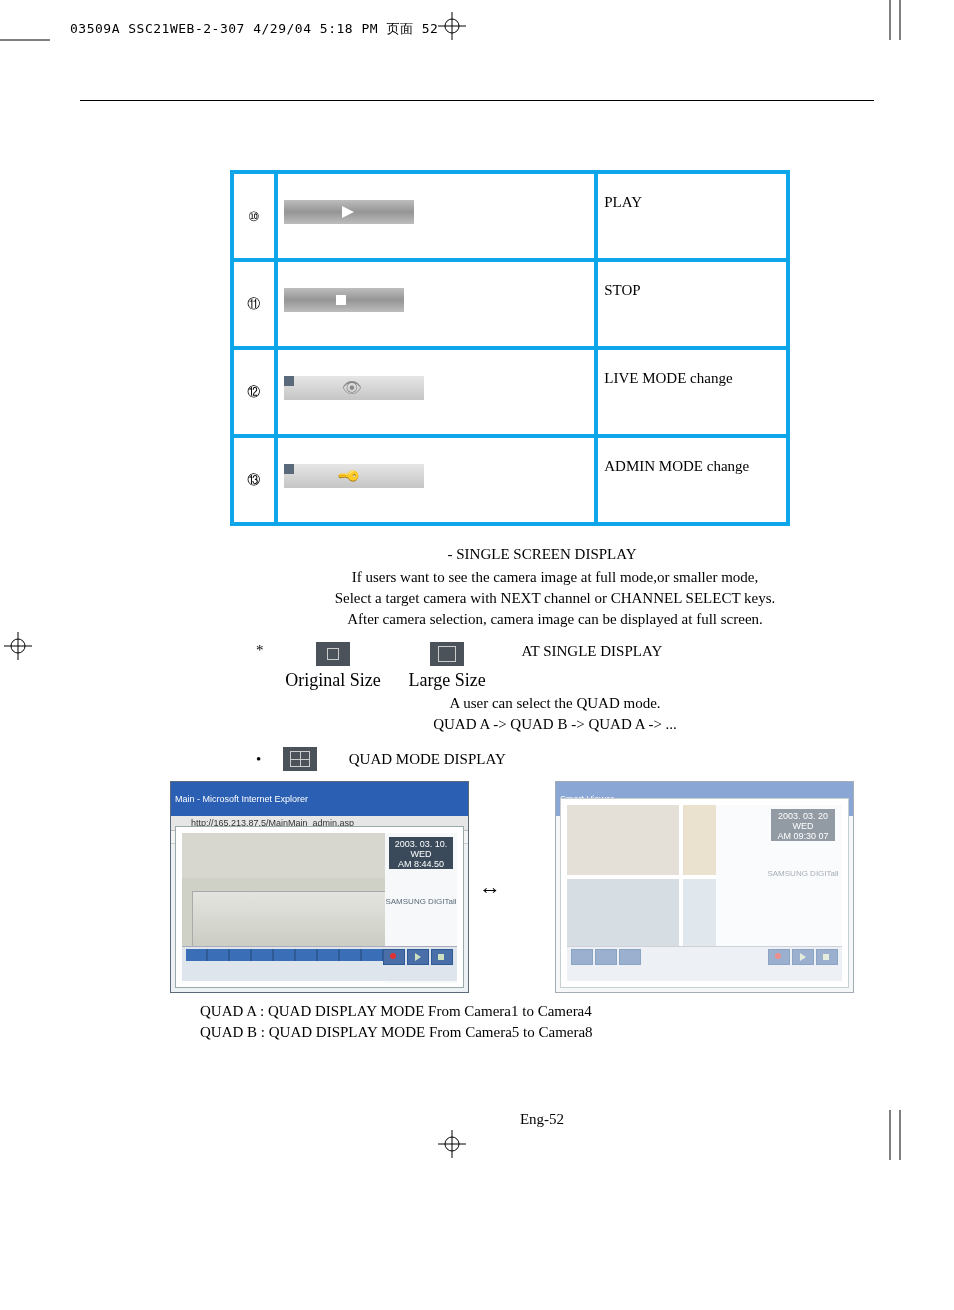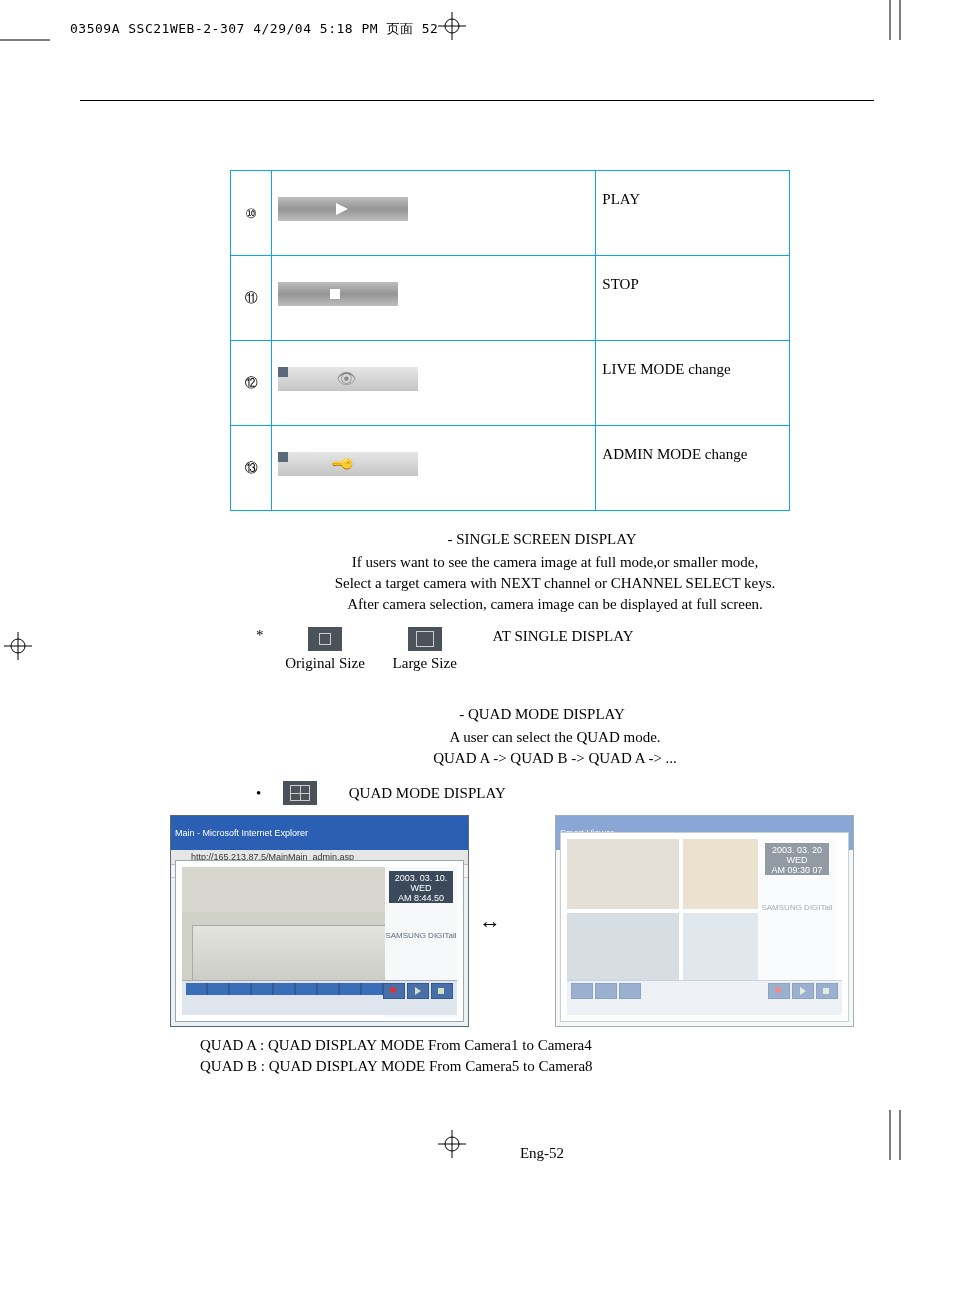--- a/index.html
+++ b/index.html
@@ -28,21 +28,21 @@
   }
   .page {
     padding: 170px 100px 60px 230px;
   }
   table.control-tbl {
     border-collapse: collapse;
     width: 560px;
     margin-bottom: 20px;
   }
   table.control-tbl td {
-    border: 1px solid #0ea5e9;
+    border: 4px solid #0ea5e9;
     padding: 20px 6px;
     vertical-align: top;
     height: 44px;
   }
   .col-num { width: 30px; text-align: center; vertical-align: middle !important; }
   .col-icon { width: 330px; }
   .col-desc { width: 195px; }
   .circled { font-size: 13px; }
   .btn-play, .btn-stop, .btn-live, .btn-admin {
     display: inline-block;
@@ -93,21 +93,21 @@
   }
   .icon-box.quad::after {
     content:""; position:absolute; left:7px; top:4px; width:18px; height:14px;
     border:1px solid #ccc;
     background:
       linear-gradient(#ccc,#ccc) center/1px 100% no-repeat,
       linear-gradient(#ccc,#ccc) center/100% 1px no-repeat;
   }
   .size-row { margin-top: 14px; }
   .size-item { display:inline-block; text-align:center; margin-right:24px; vertical-align:top;}
-  .size-item .lbl { display:block; font-size:15px; margin-top:4px; }
+  .size-item .lbl { display:block; font-size:18px; margin-top:4px; }
   .inline-label { vertical-align: middle; margin-left: 8px; }
 
   .screens { display:flex; align-items:center; gap:10px; margin:10px 0 10px -60px; }
   .screen {
     width: 330px; height: 210px; border:1px solid #5a6a7a; background:#eef1f4;
     position:relative; font-family: Tahoma, sans-serif; font-size:9px;
   }
   .screen.faded { opacity: 0.55; margin-left: 44px; }
   .scr-titlebar { height:16px; background:#2b5fb4; color:#fff; padding:9px 4px; line-height:16px; overflow:hidden; }
   .scr-addr { height:14px; background:#e6e6e6; border-bottom:1px solid #bbb; padding:0 20px; line-height:14px; color:#333; overflow:hidden;}
@@ -132,21 +132,21 @@
   .scr-ctrl .btns span.rec::after{content:"";position:absolute;left:6px;top:3px;width:6px;height:6px;background:#d33;border-radius:50%;}
   .scr-ctrl .btns span.play::after{content:"";position:absolute;left:7px;top:3px;border-left:6px solid #cfe0c0;border-top:4px solid transparent;border-bottom:4px solid transparent;}
   .scr-ctrl .btns span.stop::after{content:"";position:absolute;left:6px;top:4px;width:6px;height:6px;background:#cfe0c0;}
 
   .screen.quad .scr-body { top:16px; }
   .screen.quad .q { position:absolute; width:112px; height:70px; }
   .q1{top:6px;left:6px;background:#cfc7b8;}
   .q2{top:6px;left:122px;background:#d9c9a8;}
   .q3{top:80px;left:6px;background:#b5c4cf;}
   .q4{top:80px;left:122px;background:#c8d4df;}
-  .screen.quad .scr-side{ top:6px; right:12px; width:78px; height:155px; }
+  .screen.quad .scr-side{ top:6px; right:6px; width:78px; height:155px;padding-left:48px; }
 
   .dbl-arrow { font-size:22px; }
 
   .quad-desc { margin: 8px 0 0 -30px; }
   .quad-desc p { margin:4px 0; }
 
   .page-foot { text-align:center; margin-top: 70px; }
 
   .crop-marks svg { position:absolute; }
 </style>
@@ -225,21 +225,20 @@
         <span class="lbl">Original Size</span>
       </span>
       <span class="size-item">
         <span class="icon-box large"></span>
         <span class="lbl">Large Size</span>
       </span>
       <span class="inline-label">AT SINGLE DISPLAY</span>
     </div>
   </div>
 
-  <div class="sec-title" style="margin-top:34px;">- QUAD MODE DISPLAY</div>
   <div class="sec-body">
     <p>A user can select the QUAD mode.</p>
     <p>QUAD A -&gt; QUAD B -&gt; QUAD A -&gt; ...</p>
 
     <div class="size-row">
       <span style="vertical-align:middle; margin-right:18px;">•</span>
       <span class="icon-box quad"></span>
       <span class="inline-label" style="margin-left:28px;">QUAD MODE DISPLAY</span>
     </div>
   </div>

